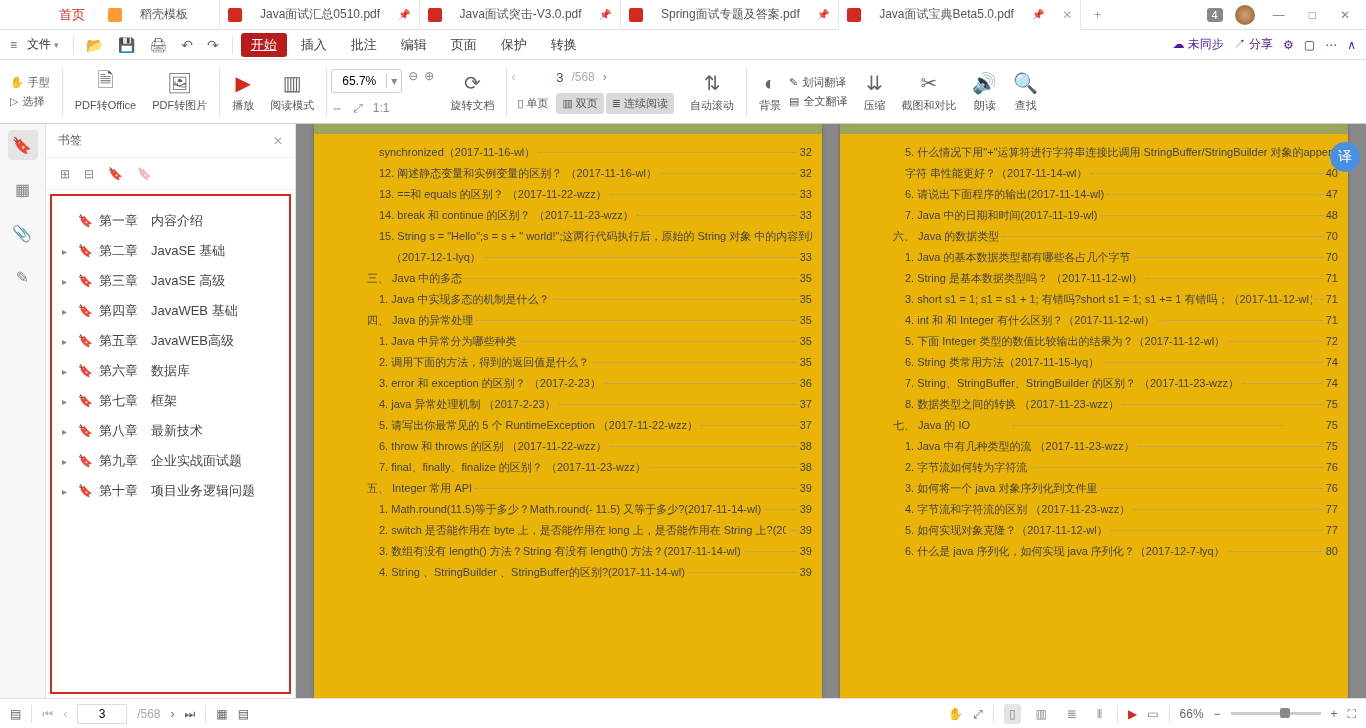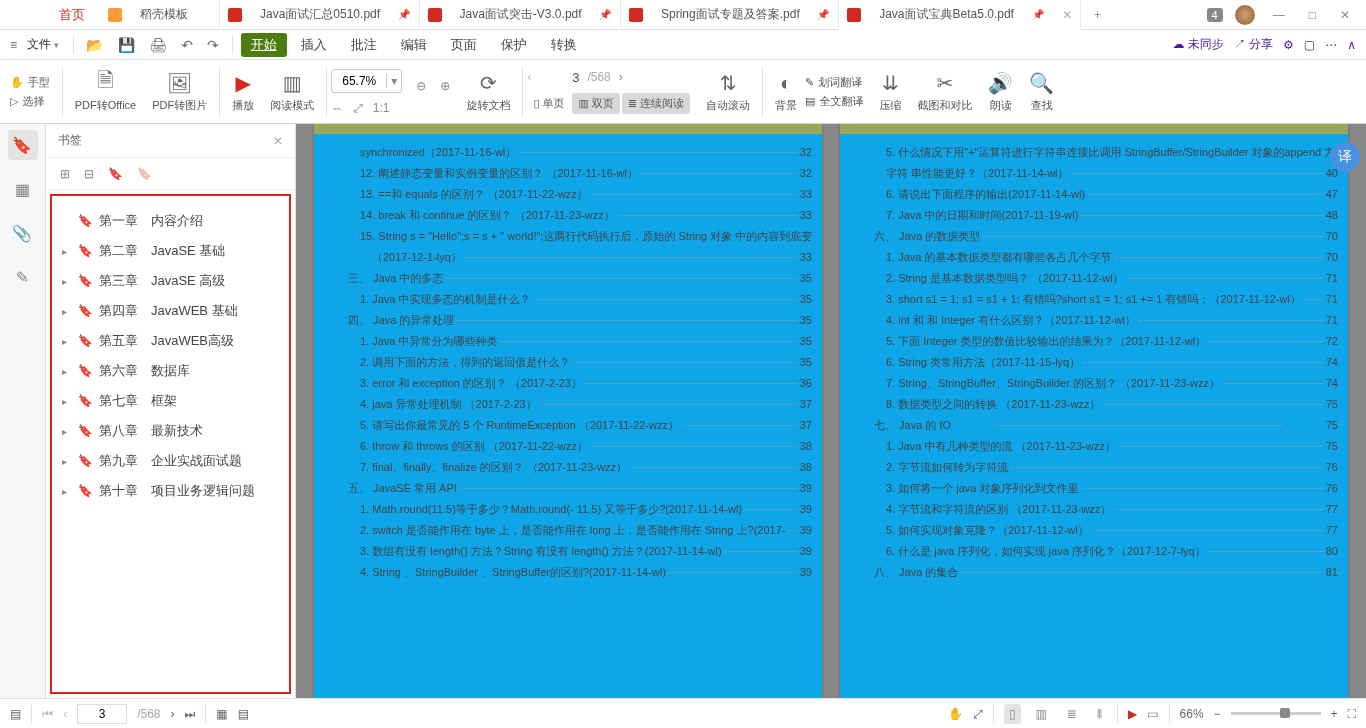--- a/index.html
+++ b/index.html
@@ -19,21 +19,21 @@
 .avatar { width: 20px; height: 20px; border-radius: 50%; background: radial-gradient(#d4a373,#8b5a2b); }
 .win-btn { color: #888; padding: 0 6px; }
 
 
 .menu-bar { height: 30px; background: #fff; display: flex; align-items: center; padding: 0 10px; gap: 4px; border-bottom: 1px solid #e0e0e0; }
 .menu-bar .hamb { color: #666; }
 .menu-bar .file-btn { display: flex; align-items: center; gap: 3px; color: #333; padding: 0 6px; }
 .menu-bar .mb-sep { width: 1px; height: 18px; background: #e0e0e0; margin: 0 4px; }
 .menu-bar .mb-icon { color: #666; padding: 0 5px; font-size: 14px; }
 .menu-bar .mb-tab { padding: 0 10px; color: #444; font-size: 13px; }
-.menu-bar .mb-tab.active { background: #4d7c0f; color: #fff; border-radius: 3px; padding: 3px 10px; text-decoration: underline; }
+.menu-bar .mb-tab.active { background: #b91c1c; color: #fff; border-radius: 3px; padding: 3px 10px; text-decoration: underline; }
 .menu-right { margin-left: auto; display: flex; align-items: center; gap: 10px; color: #4c1d95; }
 
 
 .ribbon { height: 64px; background: #fff; display: flex; align-items: center; padding: 0 10px; border-bottom: 1px solid #d0d0d0; }
 .rib-group { display: flex; flex-direction: column; align-items: center; gap: 2px; padding: 0 8px; font-size: 11px; color: #555; position: relative; }
 .rib-group .ri { font-size: 20px; color: #666; height: 26px; display: flex; align-items: center; }
 .rib-sep { width: 1px; height: 48px; background: #e0e0e0; margin: 0 4px; }
 .rib-small-col { display: flex; flex-direction: column; gap: 4px; padding-right: 8px; }
 .rib-small { display: flex; align-items: center; gap: 4px; font-size: 11px; color: #555; }
 .zoom-box { display: flex; align-items: center; border: 1px solid #ccc; border-radius: 3px; height: 24px; }
@@ -55,21 +55,21 @@
 .bookmark-panel { width: 250px; background: #fff; border-right: 1px solid #e0e0e0; display: flex; flex-direction: column; }
 .bm-header { height: 34px; display: flex; align-items: center; padding: 0 12px; border-bottom: 1px solid #eee; color: #666; }
 .bm-header .close { margin-left: auto; color: #aaa; }
 .bm-tools { height: 32px; display: flex; align-items: center; gap: 14px; padding: 0 14px; border-bottom: 1px solid #f0f0f0; color: #888; }
 .bm-list { padding: 10px 2px; border: 2px solid #d3291e; margin: 4px; flex: 1; overflow: auto; }
 .bm-item { display: flex; align-items: center; gap: 6px; padding: 6px 8px; font-size: 13px; color: #444; }
 .bm-item .arrow { color: #888; width: 10px; font-size: 10px; }
 .bm-item .bi { color: #aaa; font-size: 12px; }
 
 .doc-area { flex: 1; background: #888; display: flex; gap: 18px; padding: 0 18px; overflow: hidden; position: relative; }
-.page { background: #0ea5e9; flex: 1; padding: 18px 10px 18px 34px; font-size: 11px; color: #444; overflow: hidden; box-shadow: 0 1px 3px rgba(0,0,0,.3); position: relative; }
+.page { background: #eab308; flex: 1; padding: 18px 10px 18px 53px; font-size: 11px; color: #444; overflow: hidden; box-shadow: 0 1px 3px rgba(0,0,0,.3); position: relative; }
 .page .top-strip { position: absolute; top: 0; left: 0; right: 0; height: 10px; background: #9aa65c; }
 .toc-line { display: flex; align-items: baseline; padding: 3px 0; white-space: nowrap; }
 .toc-line .txt { overflow: hidden; }
 .toc-line .dots { flex: 1; border-bottom: 1px dotted #999; margin: 0 3px; min-width: 8px; position: relative; top: -3px; }
 .toc-line .pn { color: #444; }
 .toc-section { font-weight: normal; }
 .float-btn { position: absolute; right: 6px; top: 18px; width: 30px; height: 30px; background: #4a90e2; border-radius: 50%; color: #fff; display:flex; align-items:center; justify-content:center; font-size:14px; }
 
 
 .status-bar { height: 30px; background: #fff; border-top: 1px solid #e0e0e0; display: flex; align-items: center; padding: 0 10px; gap: 10px; color: #666; }
@@ -169,21 +169,21 @@
   <div class="rib-group">
       <span class="ri" style="color:#d3291e">▶</span>
       <span>播放</span>
     </div>
   <div class="rib-group">
       <span class="ri">▥</span>
       <span>阅读模式</span>
     </div>
   <div class="rib-sep"></div>
   <div class="rib-small-col" style="gap:8px">
-    <div style="display:flex;gap:14px;align-items:flex-end">
+    <div style="display:flex;gap:6px;align-items:flex-start">
       <div class="zoom-box">
           <input value="65.7%" style="">
           <span class="zd">▾</span>
         </div>
       <span style="color:#888">⊖</span>
       <span style="color:#888">⊕</span>
     </div>
     <div style="display:flex;gap:10px;color:#888">
       <span>⇔</span>
       <span>⤢</span>
@@ -387,21 +387,21 @@
           <span class="txt">6. throw 和 throws 的区别 （2017-11-22-wzz）</span>
           <span class="dots"></span>
           <span class="pn">38</span>
         </div>
         <div class="toc-line" style="padding-left: 12px;">
           <span class="txt">7. final、finally、finalize 的区别？ （2017-11-23-wzz）</span>
           <span class="dots"></span>
           <span class="pn">38</span>
         </div>
         <div class="toc-line toc-section" style="padding-left: 0px;">
-          <span class="txt">五、 JavaSE 常用 API</span>
+          <span class="txt">五、 Integer 常用 API</span>
           <span class="dots"></span>
           <span class="pn">39</span>
         </div>
         <div class="toc-line" style="padding-left: 12px;">
           <span class="txt">1. Math.round(11.5)等于多少？Math.round(- 11.5) 又等于多少?(2017-11-14-wl)</span>
           <span class="dots"></span>
           <span class="pn">39</span>
         </div>
         <div class="toc-line" style="padding-left: 12px;">
           <span class="txt">2. switch 是否能作用在 byte 上，是否能作用在 long 上，是否能作用在 String 上?(2017-11-14-wl)</span>
@@ -511,25 +511,20 @@
         </div>
         <div class="toc-line" style="padding-left: 12px;">
           <span class="txt">5. 如何实现对象克隆？（2017-11-12-wl）</span>
           <span class="dots"></span>
           <span class="pn">77</span>
         </div>
         <div class="toc-line" style="padding-left: 12px;">
           <span class="txt">6. 什么是 java 序列化，如何实现 java 序列化？（2017-12-7-lyq）</span>
           <span class="dots"></span>
           <span class="pn">80</span>
-        </div>
-        <div class="toc-line toc-section" style="padding-left: 0px;">
-          <span class="txt">八、 Java 的集合</span>
-          <span class="dots"></span>
-          <span class="pn">81</span>
         </div>
       </div>
     <div class="float-btn">译</div>
   </div>
 </div>
 
 <div class="status-bar">
   <span>▤</span>
   <div class="sb-sep"></div>
   <span style="color:#bbb">⏮</span>

